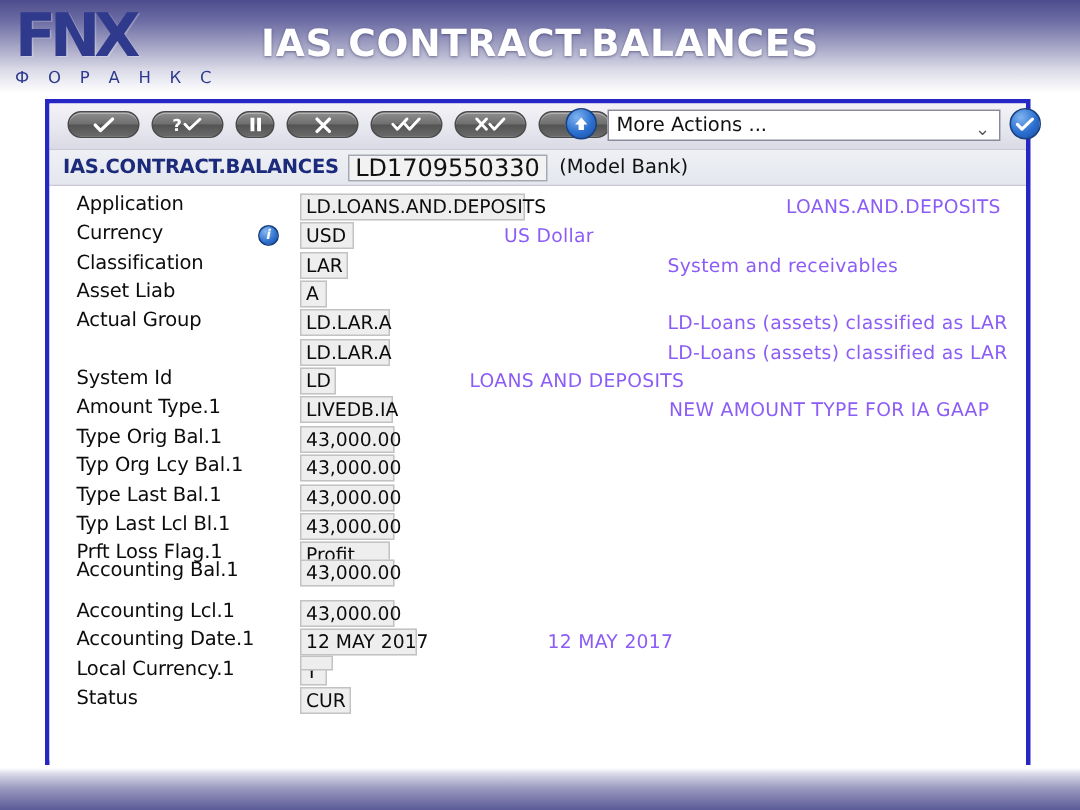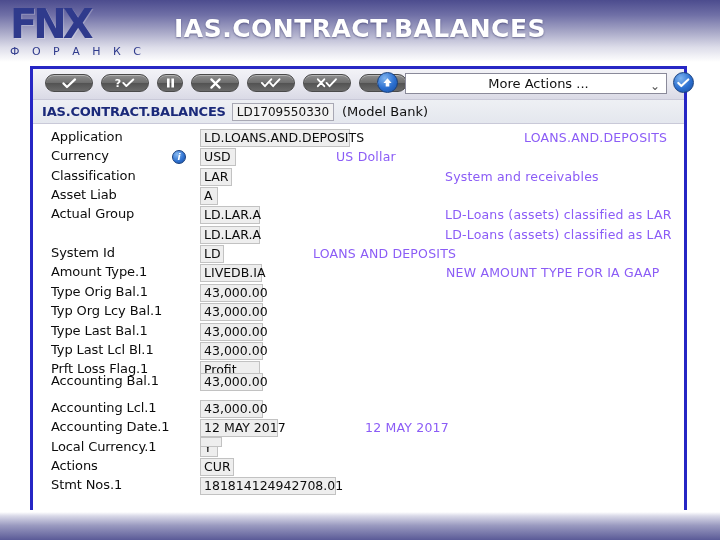--- a/index.html
+++ b/index.html
@@ -68,21 +68,20 @@
     position:absolute;top:3px;left:344px;width:21px;height:21px;border-radius:50%;
     background:radial-gradient(circle at 35% 28%,#7fb4ef 0%,#2b6fd0 55%,#1b4e9e 100%);
     border:1px solid #17407f;box-sizing:border-box;
     display:flex;align-items:center;justify-content:center;cursor:pointer;
   }
   #tb-select{
     position:absolute;top:4px;left:372px;width:262px;height:21px;
     background:#ffffff;border:1px solid #8a8a9a;box-sizing:border-box;
     font-size:13px;color:#111;line-height:19px;padding-left:5px;
     cursor:pointer;
-    text-align:center;
   }
   #tb-select .chev{
     position:absolute;right:6px;top:3px;color:#555;font-size:12px;
   }
   #tb-ok{
     position:absolute;top:3px;left:640px;width:21px;height:21px;border-radius:50%;
     background:radial-gradient(circle at 35% 28%,#7fb4ef 0%,#2b6fd0 55%,#1b4e9e 100%);
     border:1px solid #17407f;box-sizing:border-box;
     display:flex;align-items:center;justify-content:center;cursor:pointer;
   }
@@ -90,21 +89,21 @@
   
   #record-bar{
     position:relative;height:23px;
     background:linear-gradient(to bottom,#eef0f4 0%,#e4e7ee 100%);
     border-bottom:1px solid #c9c9d8;
     font-size:13px;display:flex;align-items:center;padding-left:9px;
   }
   #rec-app{color:#1b2a7a;font-weight:bold;letter-spacing:-.2px;}
   #rec-id{
     margin-left:6px;background:#f2f2f2;border:1px solid #a8a8b4;
-    padding:0 4px;color:#111;font-size:12px;line-height:16px;
+    padding:0 4px;color:#111;font-size:16px;line-height:16px;
   }
   #rec-model{margin-left:8px;color:#111;}
 
   
   #form-body{
     position:relative;height:388px;background:#ffffff;overflow:hidden;
   }
   .frow{position:absolute;left:0;width:651px;height:19px;}
   .flabel{
     position:absolute;left:18px;top:0;font-size:13px;color:#0c0c0c;
@@ -290,24 +289,20 @@
       <div class="frow" style="top: 295.25px;">
         <div class="flabel">Accounting Date.1</div>
         <div class="fvalue" style="width: 78px;">12 MAY 2017</div>
         <div class="fdesc" style="left: 332px;">12 MAY 2017</div>
       </div>
       <div class="frow" style="top: 314.6px;">
         <div class="flabel">Local Currency.1</div>
         <div class="fvalue" style="width: 18px;">Y</div>
       </div>
       <div class="frow" style="top: 333.95px;">
-        <div class="flabel">Actions</div>
+        <div class="flabel">Status</div>
         <div class="fvalue" style="width: 34px;">CUR</div>
-      </div>
-      <div class="frow" style="top: 353.3px;">
-        <div class="flabel">Stmt Nos.1</div>
-        <div class="fvalue" style="width: 136px;">181814124942708.01</div>
       </div>
     </div>
   <div id="partial-box"></div>
 </div>
 
 <div id="bottom-band"></div>
 
 </body></html>

